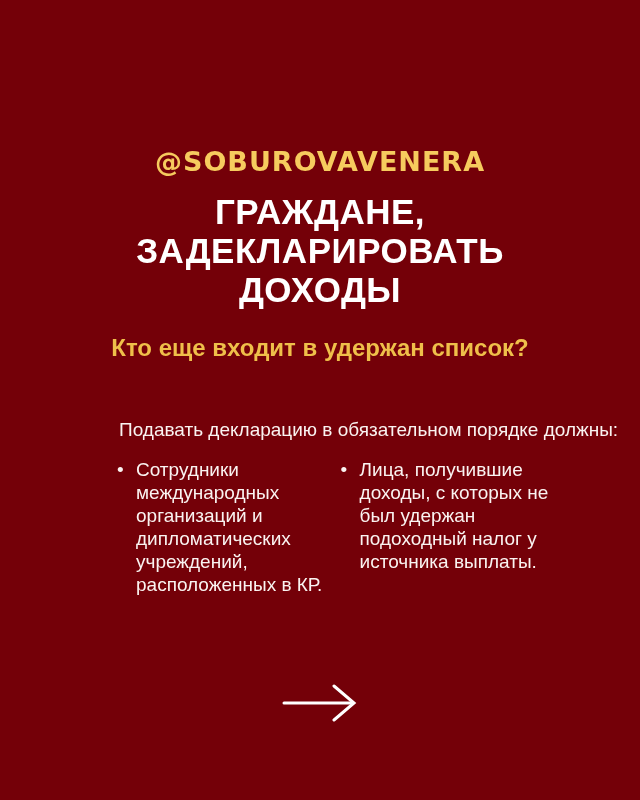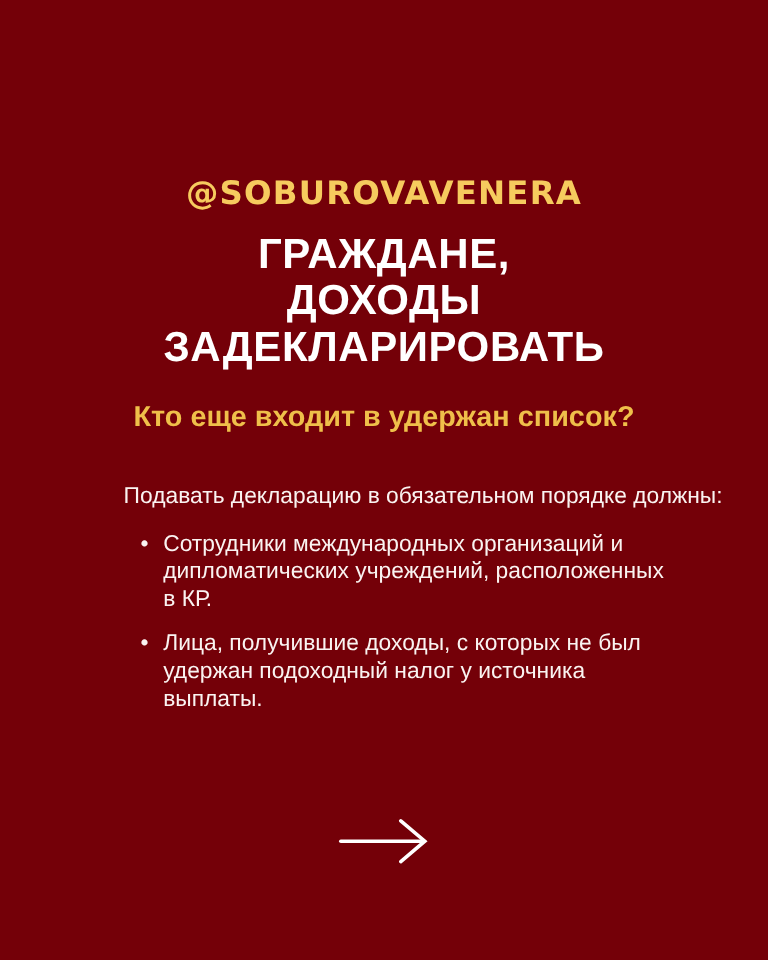--- a/index.html
+++ b/index.html
@@ -57,29 +57,29 @@
     align-self: flex-start;
     margin-left: 103px;
     width: 464px;
     margin-top: 40px;
     text-align: left;
     font-size: 19px;
     line-height: 23px;
     color: var(--body-white);
   }
   .intro {
-    margin: 0;
+    margin: 16px;
     white-space: nowrap;
   }
   .bullets {
     list-style: none;
     margin: 17px 0 0 0;
     padding: 0 0 0 33px;
     display: flex;
-    flex-direction: column;
+    flex-direction: row;
     gap: 14px;
   }
   .bullets li { position: relative; }
   .bullets li::before {
     content: "\2022";
     position: absolute;
     left: -19px;
     top: 0;
   }
   .arrow-wrap {
@@ -100,22 +100,22 @@
 </style>
 </head>
 <body>
 
 <div class="slide">
 
   <div class="handle">@SOBUROVAVENERA</div>
 
   <h1 class="title">
     <span class="title-line">ГРАЖДАНЕ,</span>
+    <span class="title-line">ЗАДЕКЛАРИРОВАТЬ</span>
     <span class="title-line">ДОХОДЫ</span>
-    <span class="title-line">ЗАДЕКЛАРИРОВАТЬ</span>
   </h1>
 
   <div class="subtitle">Кто еще входит в удержан список?</div>
 
   <div class="body-block">
     <p class="intro">Подавать декларацию в обязательном порядке должны:</p>
     <ul class="bullets">
       <li>Сотрудники международных организаций и дипломатических учреждений, расположенных в КР.</li>
       <li>Лица, получившие доходы, с которых не был удержан подоходный налог у источника выплаты.</li>
     </ul>

